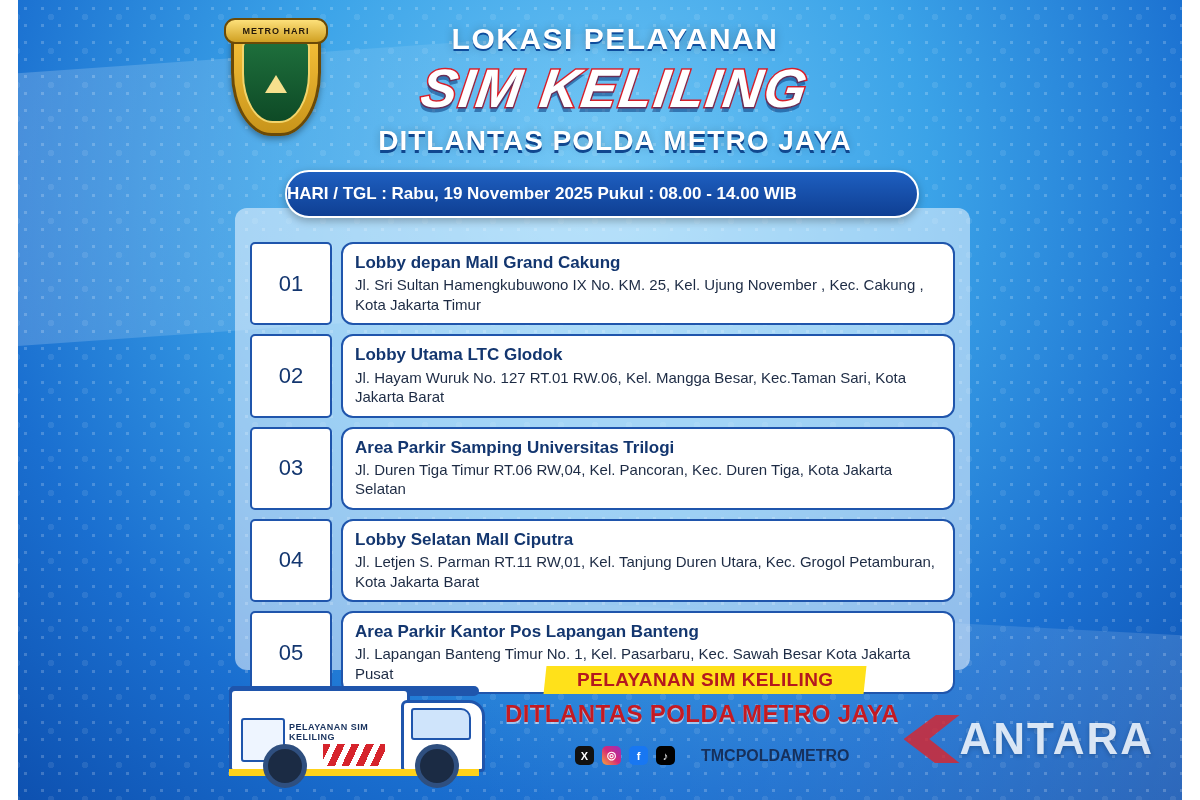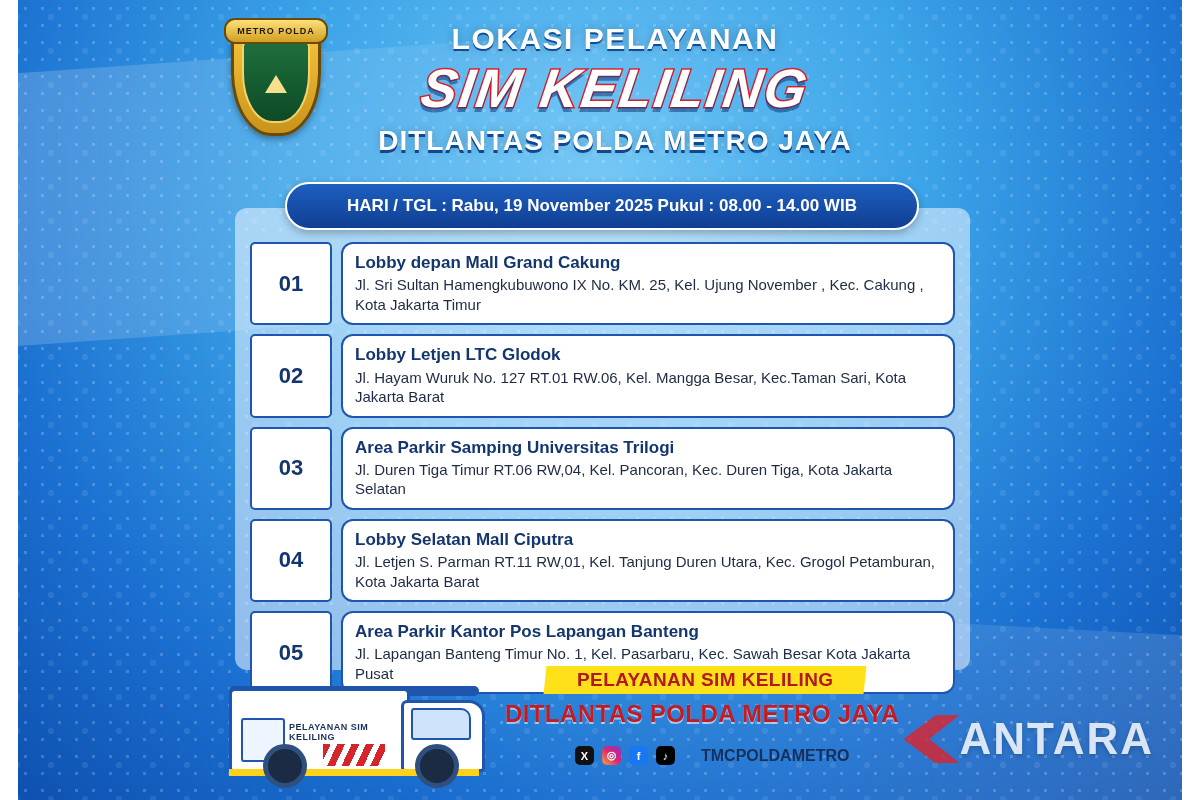--- a/index.html
+++ b/index.html
@@ -139,26 +139,26 @@
   }
   .lalu-wing.l{left:6px}
   .lalu-wing.r{right:6px}
   .lalu-band{
     position:absolute;left:6px;right:6px;bottom:16px;height:20px;
     background:#ffffff;transform:skewY(-9deg);
   }
 
   
   .datebar{
-    position:absolute;left:285px;width:630px;top:182px;height:44px;
+    position:absolute;left:285px;width:630px;top:170px;height:44px;
     background:linear-gradient(#1e5fc0,#0f3f93);
     border:2px solid #ffffff;
     border-radius:24px;
     color:#ffffff;font-size:17px;font-weight:bold;
-    display:flex;align-items:center;justify-content:center;
+    display:flex;align-items:center;
     box-shadow:0 3px 8px rgba(0,0,0,.28);
     z-index:12;
   }
 
   
   .panel{
     position:absolute;left:235px;top:208px;width:735px;height:462px;
     background:rgba(240,248,255,.55);
     border-radius:12px;
     z-index:8;
@@ -166,21 +166,21 @@
   .rows{
     position:absolute;left:250px;top:242px;width:705px;z-index:11;
   }
   .row{
     display:flex;align-items:stretch;margin-bottom:9px;
   }
   .num{
     width:78px;min-height:74px;
     background:#ffffff;border:2px solid #1f55ac;border-radius:5px;
     display:flex;align-items:center;justify-content:center;
-    font-size:22px;font-weight:bold;color:#13366f;
+    font-size:22px;font-weight:normal;color:#13366f;
     margin-right:9px;
   }
   .info{
     flex:1;background:#ffffff;border:2px solid #1f55ac;border-radius:12px;
     padding:8px 12px 9px 12px;
   }
   .place{
     font-size:17px;font-weight:bold;color:#13366f;line-height:1.25;
   }
   .addr{
@@ -286,21 +286,21 @@
     <div class="swoosh"></div>
     <div class="swoosh2"></div>
 
     <div class="header">
 
       <div class="badge-left">
         <div class="shield">
           <div class="shield-inner"></div>
           <div class="shield-star"></div>
         </div>
-        <div class="shield-ribbon">METRO POLDA</div>
+        <div class="shield-ribbon">METRO HARI</div>
       </div>
 
       <div class="title-wrap">
         <div class="t1">LOKASI PELAYANAN</div>
         <div class="t2">SIM KELILING</div>
         <div class="t3">DITLANTAS POLDA METRO JAYA</div>
       </div>
 
     </div>
 
@@ -313,21 +313,21 @@
         <div class="row">
           <div class="num">01</div>
           <div class="info">
             <div class="place">Lobby depan Mall Grand Cakung</div>
             <div class="addr">Jl. Sri Sultan Hamengkubuwono IX No. KM. 25, Kel. Ujung November , Kec. Cakung , Kota Jakarta Timur</div>
           </div>
         </div>
         <div class="row">
           <div class="num">02</div>
           <div class="info">
-            <div class="place">Lobby Letjen LTC Glodok</div>
+            <div class="place">Lobby Utama LTC Glodok</div>
             <div class="addr">Jl. Hayam Wuruk No. 127 RT.01 RW.06, Kel. Mangga Besar, Kec.Taman Sari, Kota Jakarta Barat</div>
           </div>
         </div>
         <div class="row">
           <div class="num">03</div>
           <div class="info">
             <div class="place">Area Parkir Samping Universitas Trilogi</div>
             <div class="addr">Jl. Duren Tiga Timur RT.06 RW,04, Kel. Pancoran, Kec. Duren Tiga, Kota Jakarta Selatan</div>
           </div>
         </div>

